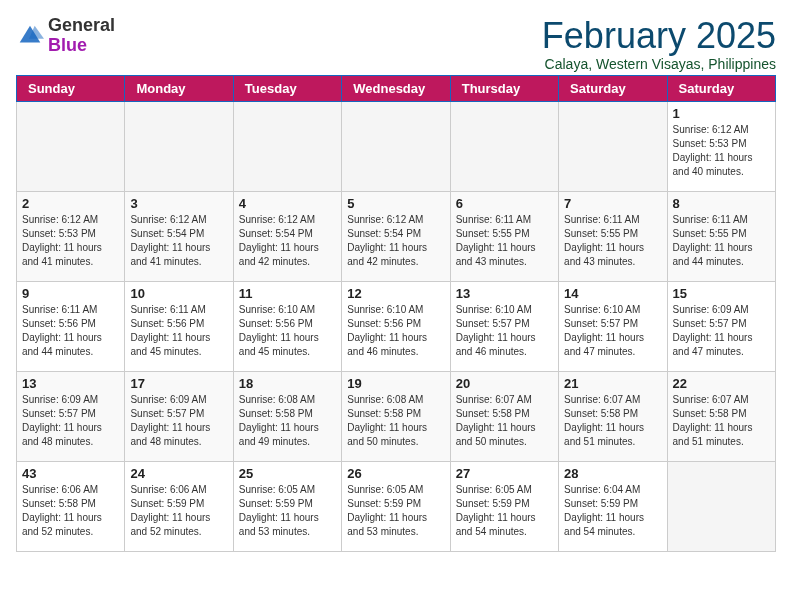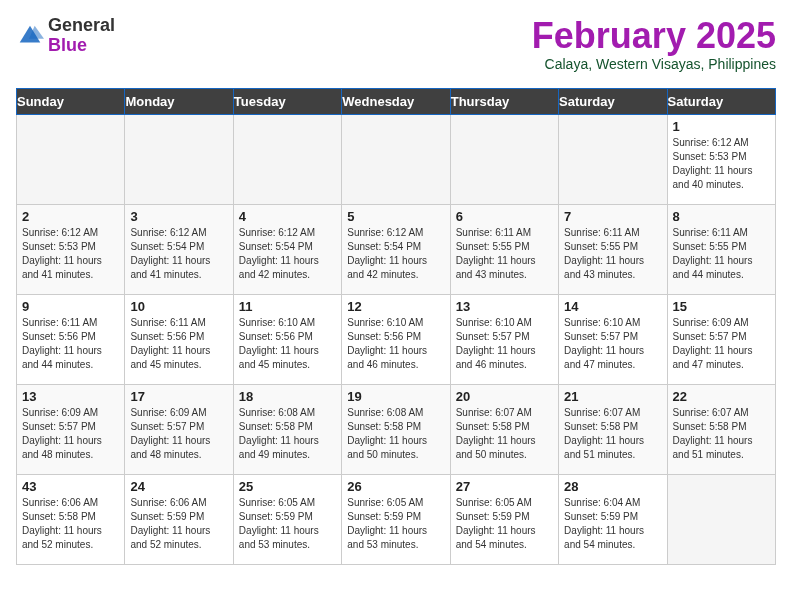--- a/index.html
+++ b/index.html
@@ -7,59 +7,59 @@
       font-family: Arial, sans-serif;
       background: #fff;
       width: 792px;
       min-height: 612px;
       padding: 16px;
     }
     .header {
       display: flex;
       justify-content: space-between;
       align-items: flex-start;
-      margin-bottom: 16px;
+      margin-bottom: 3px;
     }
     .logo {
       display: flex;
       align-items: center;
       gap: 4px;
     }
     .logo-text {
       font-size: 18px;
       font-weight: bold;
       line-height: 1.1;
     }
     .logo-general { color: #333; }
     .logo-blue { color: #a21caf; }
     .logo-icon {
       width: 28px;
       height: 28px;
     }
     .title-block { text-align: right; }
     .month-title {
       font-size: 36px;
-      font-weight: bold;
-      color: #a21caf;
+      font-weight: normal;
+      color: #0c4a6e;
       line-height: 1.1;
     }
     .subtitle {
       font-size: 14px;
       color: #14532d;
     }
     .calendar {
       width: 100%;
       border-collapse: collapse;
       table-layout: fixed;
     }
     .calendar th {
-      background-color: #404040;
+      background-color: #be185d;
       color: #fff;
       text-align: left;
-      padding: 5px 0;
+      padding: 5px 11px;
       font-size: 13px;
       border: 1px solid #1565c0;
       margin-left: 28px;
     }
     .calendar td {
       border: 1px solid #ccc;
       vertical-align: top;
       padding: 4px 5px;
       height: 90px;
       font-size: 10.5px;

